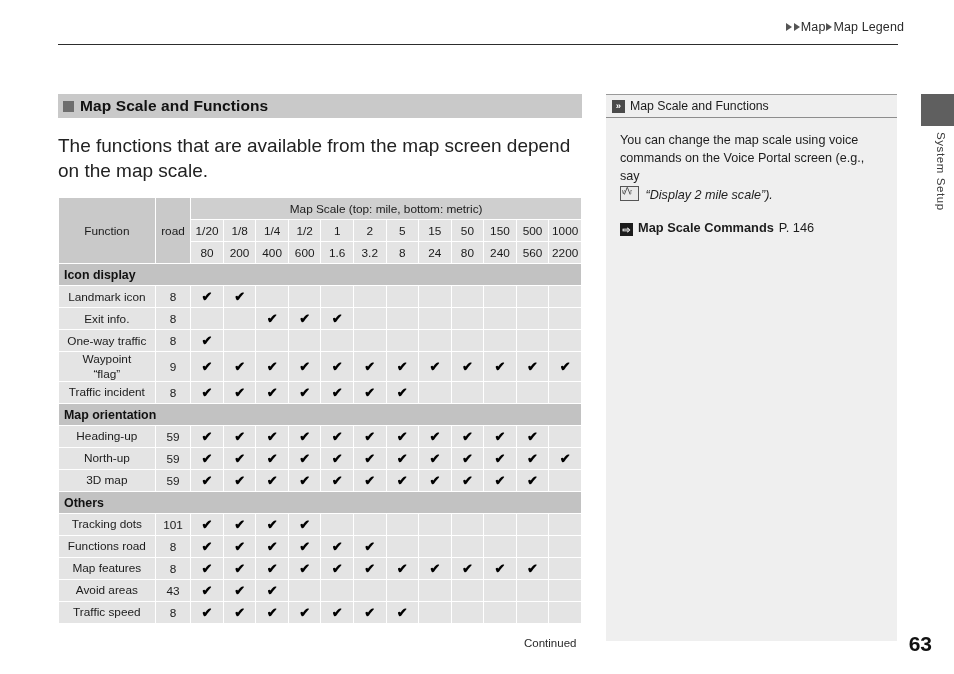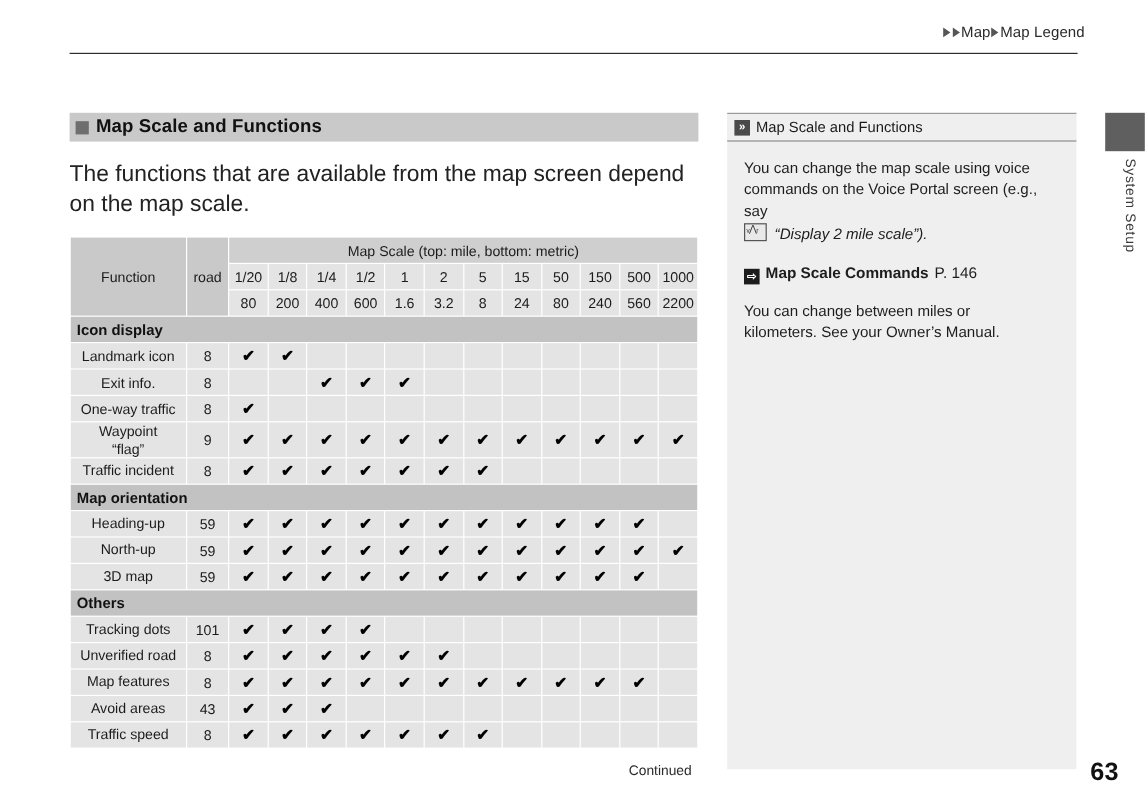--- a/index.html
+++ b/index.html
@@ -474,21 +474,21 @@
           <td></td>
           <td></td>
           <td></td>
           <td></td>
           <td></td>
           <td></td>
           <td></td>
           <td></td>
         </tr>
         <tr>
-          <td class="fn">Unverified road</td>
+          <td class="fn">Functions road</td>
           <td class="pg">8</td>
           <td><span class="chk">✔</span></td>
           <td><span class="chk">✔</span></td>
           <td><span class="chk">✔</span></td>
           <td><span class="chk">✔</span></td>
           <td><span class="chk">✔</span></td>
           <td><span class="chk">✔</span></td>
           <td></td>
           <td></td>
           <td></td>
@@ -558,21 +558,20 @@
       <span>You can change the map scale using voice commands on the Voice Portal screen (e.g., say</span>
       <br>
       <span class="voice-ico"></span>
       <span class="italic">“Display 2 mile scale”).</span>
     </p>
     <p class="ref-line">
       <span class="arrow-box">⇨</span>
       <span>Map Scale Commands</span>
       <span class="ref-pg">P. 146</span>
     </p>
-    <p>You can change between miles or kilometers. See your Owner’s Manual.</p>
   </div>
 </div>
 
 <div class="edge-tab"></div>
 <div class="edge-label">System Setup</div>
 
 <div class="continued">Continued</div>
 <div class="pageno">63</div>
 
 </body></html>

